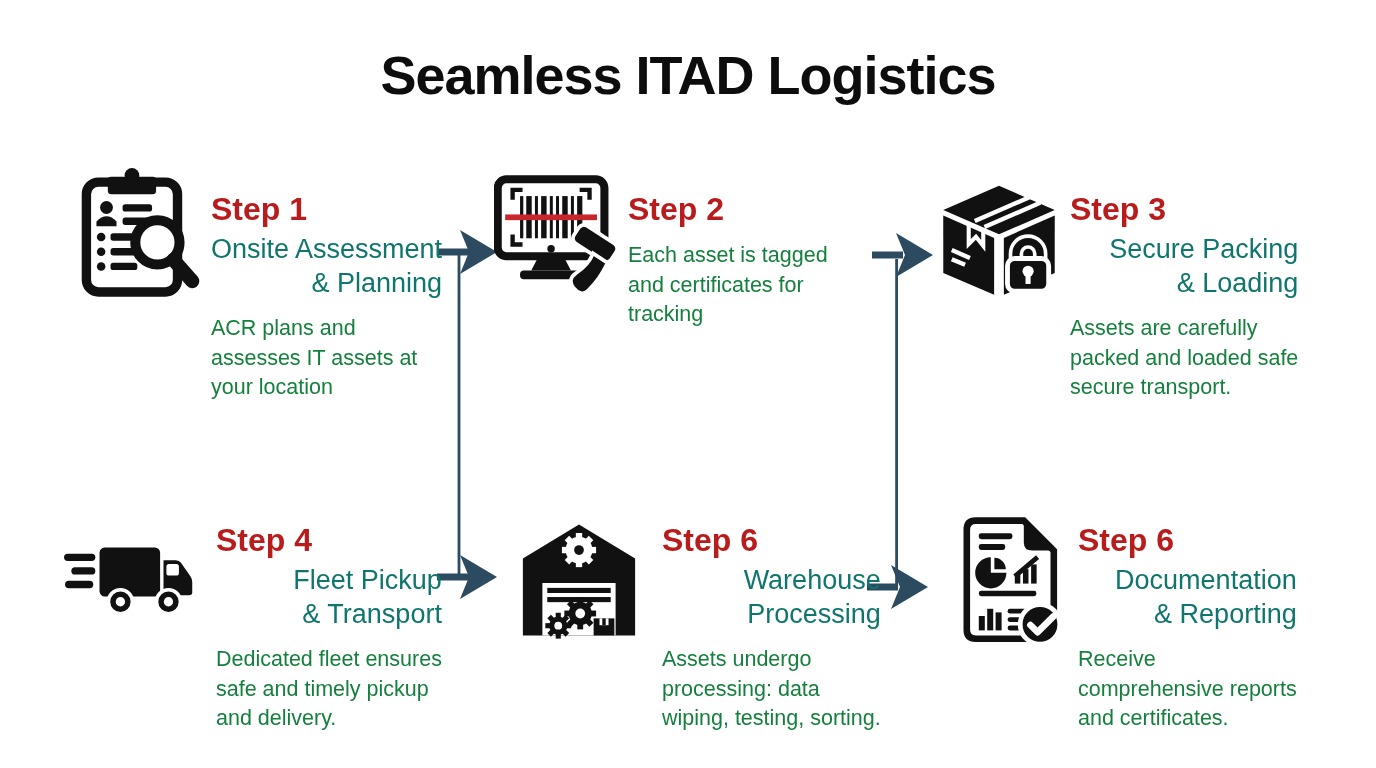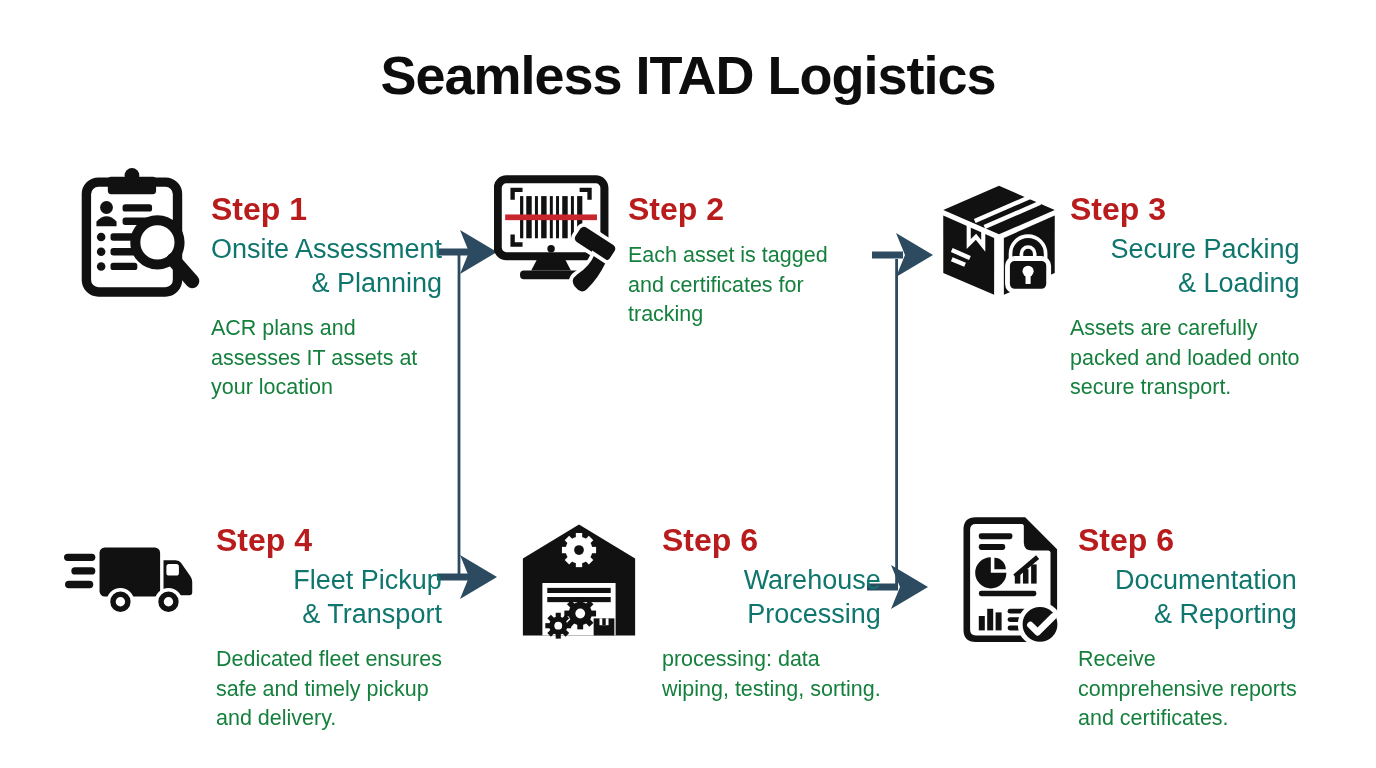--- a/index.html
+++ b/index.html
@@ -172,21 +172,21 @@
       </svg>
     </div>
     <div class="text">
       <div class="label">Step 3</div>
       <div class="title">
         <div class="tl">Secure Packing</div>
         <div class="tl">&amp; Loading</div>
       </div>
       <div class="desc">
         <div class="dl">Assets are carefully</div>
-        <div class="dl">packed and loaded onto</div>
+        <div class="dl">packed and loaded safe</div>
         <div class="dl">secure transport.</div>
       </div>
     </div>
   </div>
 
   <div class="step s4">
     <div class="icon">
       <svg viewBox="0 0 134 84" width="140">
         <g fill="var(--icon-ink)">
           <rect x="0" y="15" width="30" height="7" rx="3.5"></rect>
@@ -280,20 +280,21 @@
         <rect x="69.1" y="79" width="2.8" height="5.6" fill="var(--icon-ink)"></rect>
       </svg>
     </div>
     <div class="text">
       <div class="label">Step 6</div>
       <div class="title">
         <div class="tl">Warehouse</div>
         <div class="tl">Processing</div>
       </div>
       <div class="desc">
+        <div class="dl">Assets undergo</div>
         <div class="dl">processing: data</div>
         <div class="dl">wiping, testing, sorting.</div>
       </div>
     </div>
   </div>
 
   <div class="step s6">
     <div class="icon">
       <svg viewBox="0 0 100 112" width="120">
         <path d="M14 13 q0 -7.5 7.5 -7.5 h40 l25 25 v66 q0 7.5 -7.5 7.5 h-57.5 q-7.5 0 -7.5 -7.5 z" fill="#fff" stroke="var(--icon-ink)" stroke-width="5.5"></path>

